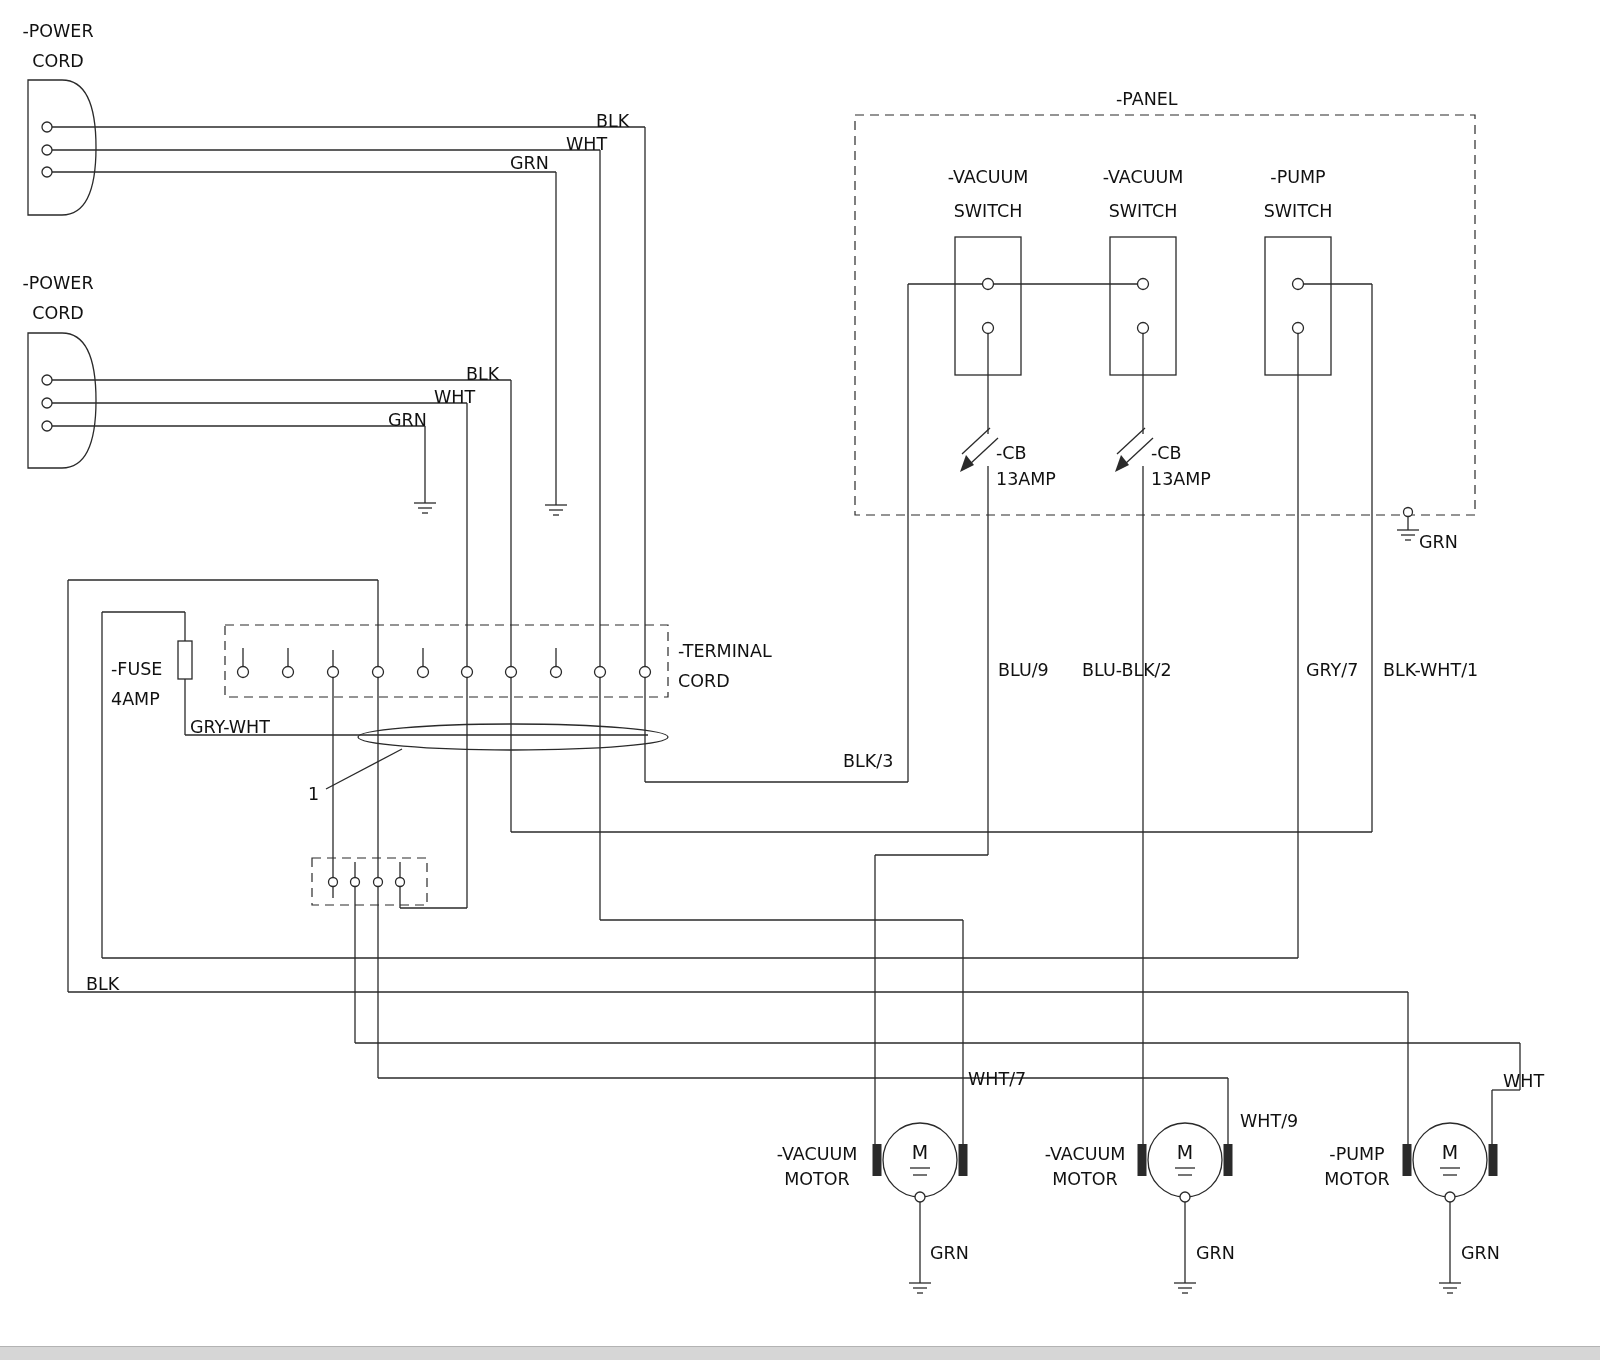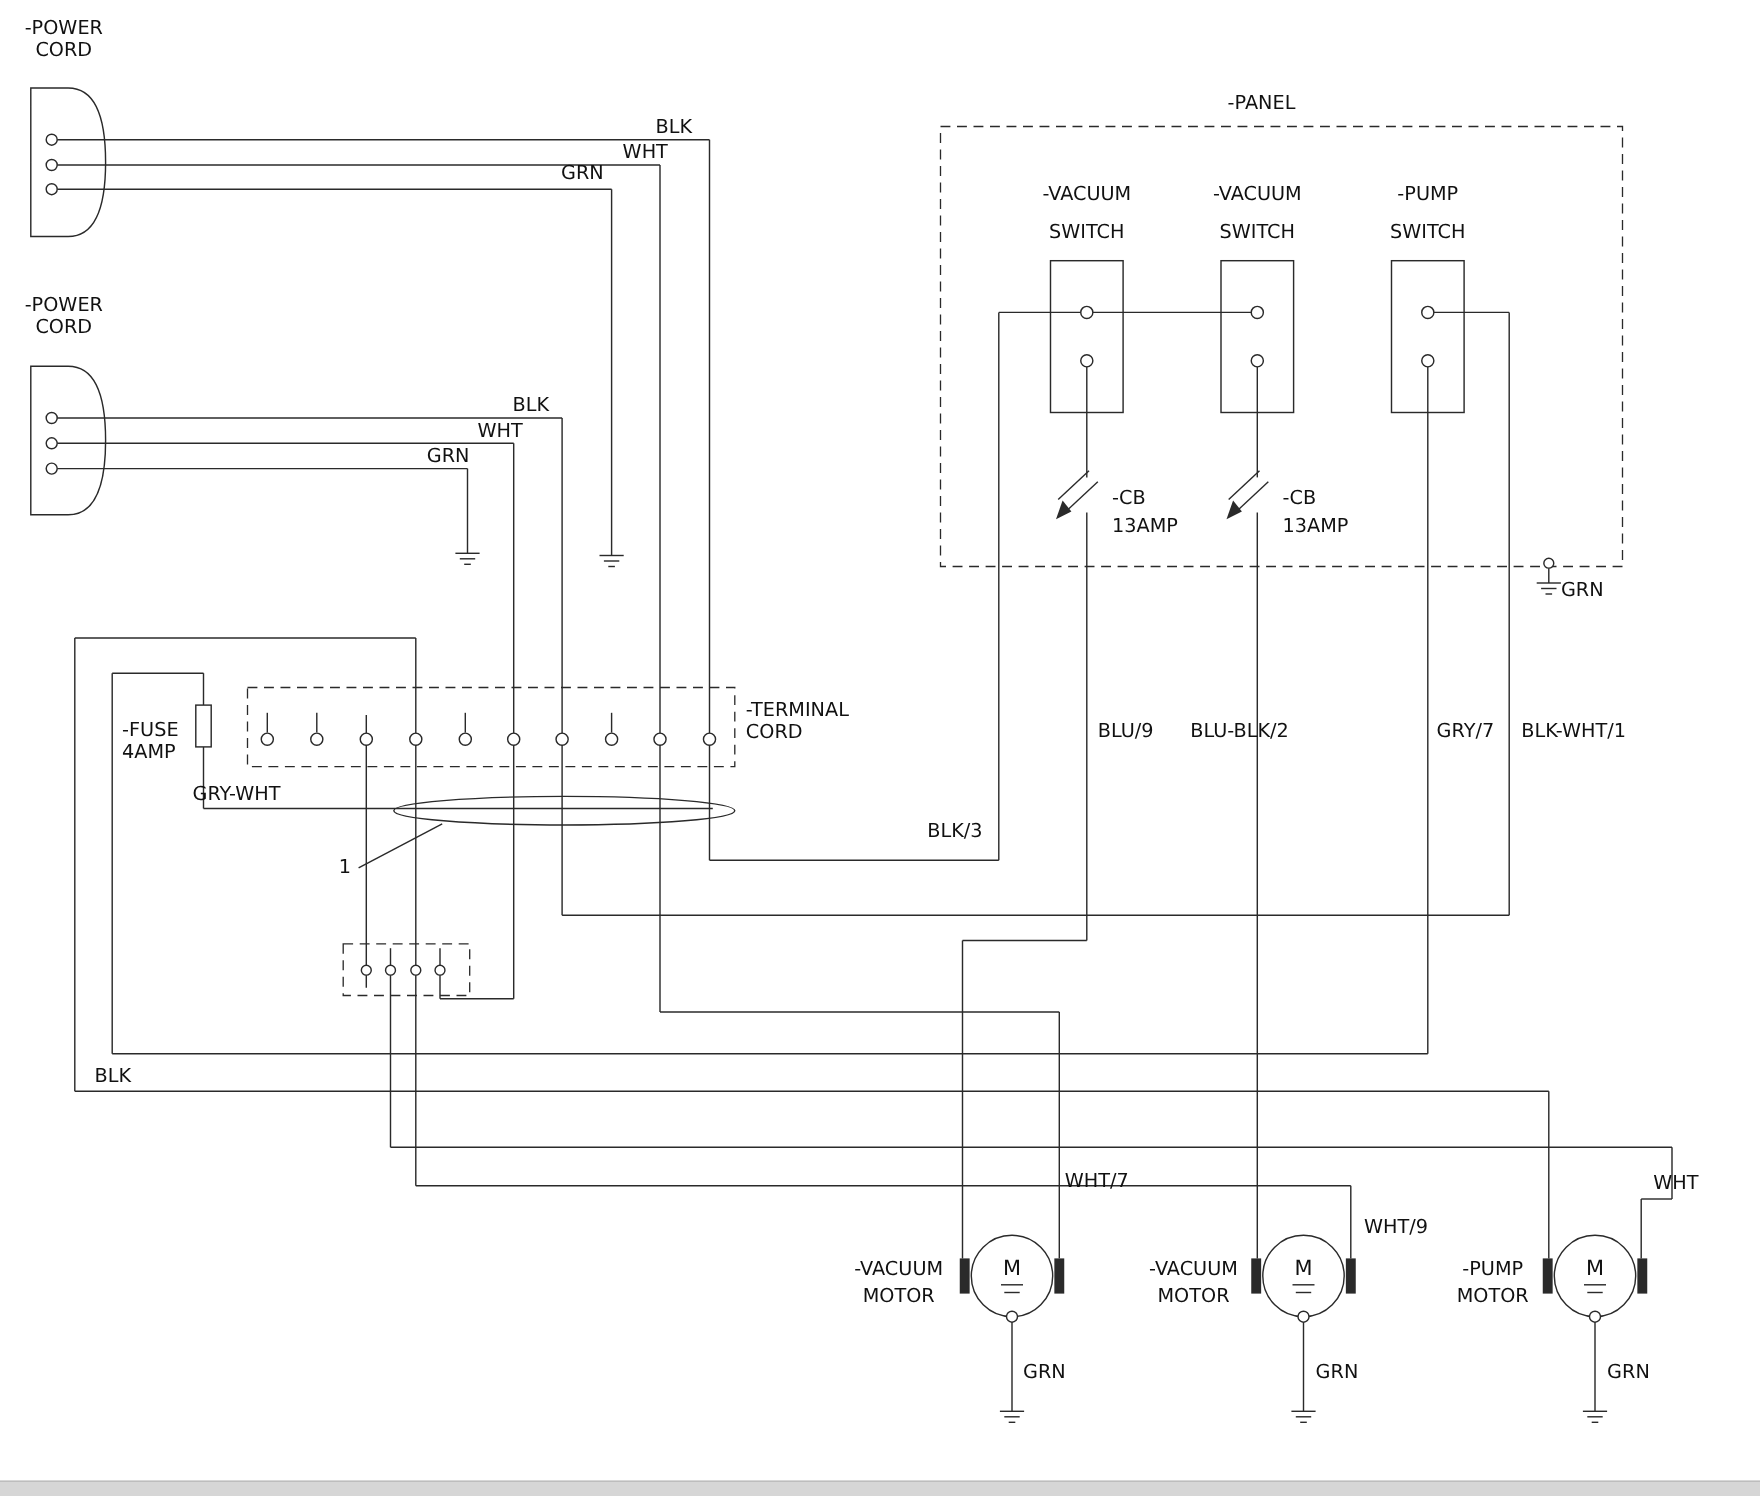--- a/index.html
+++ b/index.html
@@ -4,24 +4,24 @@
 <style>
   html,body{margin:0;padding:0;background:#fff;}
   .stage{position:relative;width:1600px;height:1360px;background:#fff;overflow:hidden;
          font-family:"DejaVu Sans","Liberation Sans",sans-serif;}
   .stage svg{position:absolute;left:0;top:0;}
   .w{stroke:#2a2a2a;stroke-width:1.3;fill:none;}
   .dash{stroke:#2a2a2a;stroke-width:1.2;fill:none;stroke-dasharray:9 6;}
   .term{stroke:#2a2a2a;stroke-width:1.3;fill:#fff;}
   .blk{fill:#2a2a2a;stroke:none;}
   .motor-m{fill:#111;stroke:none;font-family:"DejaVu Sans",sans-serif;font-size:19px;text-anchor:middle;}
-  .lbl{position:absolute;font-size:17.5px;line-height:20px;color:#111;white-space:pre-line;}
+  .lbl{position:absolute;font-size:17.5px;line-height:30px;color:#111;white-space:pre-line;}
   .c{text-align:center;}
   .lh34{line-height:34px;}
-  .lh26{line-height:26px;margin-left:15px;}
+  .lh26{line-height:26px;}
   .lh25{line-height:25px;}
   .scrollbar{position:absolute;left:0;top:1346px;width:1600px;height:14px;
              background:#d6d6d6;border-top:1px solid #b3b3b3;}
 </style>
 </head>
 <body>
 
 <div class="stage">
 
 <svg width="1600" height="1360" viewBox="0 0 1600 1360">
@@ -246,21 +246,21 @@
 <div class="lbl lh26" style="left:996px;top:440px">-CB
 13AMP</div>
 <div class="lbl lh26" style="left:1151px;top:440px">-CB
 13AMP</div>
 <div class="lbl" style="left:1419px;top:527px">GRN</div>
 
 <div class="lbl" style="left:678px;top:636px">-TERMINAL
 CORD</div>
 <div class="lbl" style="left:111px;top:654px">-FUSE
 4AMP</div>
-<div class="lbl" style="left:175px;top:712px">GRY-WHT</div>
+<div class="lbl" style="left:190px;top:712px">GRY-WHT</div>
 <div class="lbl" style="left:308px;top:779px">1</div>
 <div class="lbl" style="left:843px;top:746px">BLK/3</div>
 
 <div class="lbl" style="left:998px;top:655px">BLU/9</div>
 <div class="lbl" style="left:1082px;top:655px">BLU-BLK/2</div>
 <div class="lbl" style="left:1306px;top:655px">GRY/7</div>
 <div class="lbl" style="left:1383px;top:655px">BLK-WHT/1</div>
 
 <div class="lbl" style="left:86px;top:969px">BLK</div>
 <div class="lbl" style="left:1503px;top:1066px">WHT</div>

